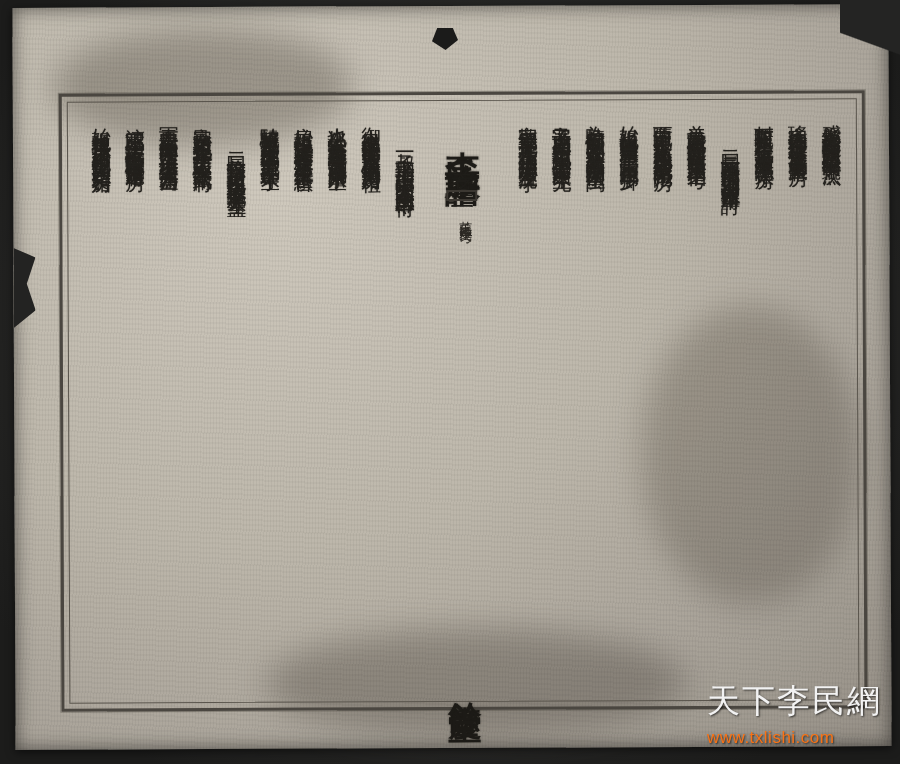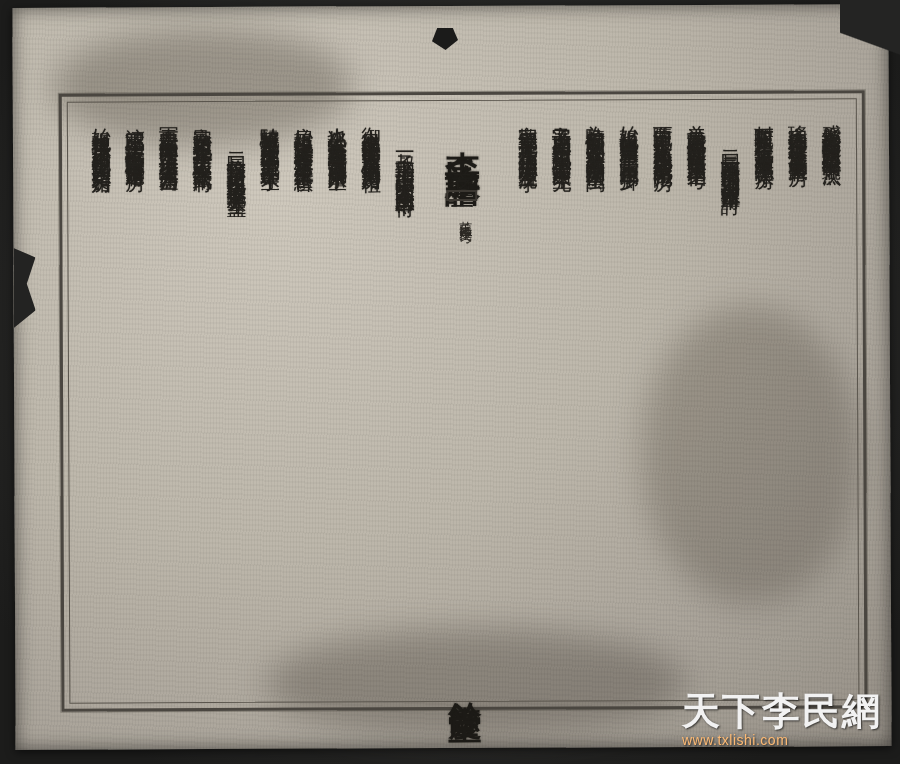--- a/index.html
+++ b/index.html
@@ -192,34 +192,34 @@
   
   .watermark {
     position: absolute;
     right: 18px;
     bottom: 16px;
     text-align: left;
     user-select: none;
   }
   .wm-cn {
     font-family: "DejaVu Serif", "Liberation Serif", serif;
-    font-size: 38px;
-    font-weight: bold;
+    font-size: 33px;
+    font-weight: normal;
     color: #f2f2f2;
     letter-spacing: 2px;
     text-shadow: 1px 1px 2px rgba(0,0,0,0.65);
     line-height: 1.1;
   }
   .wm-url {
     font-family: "Liberation Sans", sans-serif;
-    font-size: 14px;
-    color: #fdba74;
+    font-size: 17px;
+    color: #f97316;
     letter-spacing: 0.5px;
     text-shadow: 1px 1px 2px rgba(0,0,0,0.65);
-    margin-top: 0;
+    margin-top: 9px;
   }
 </style>
 </head>
 <body>
 
 <div id="page">
   <div class="backdrop"></div>
 
   <div class="sheet">
     <div class="grain"></div>

